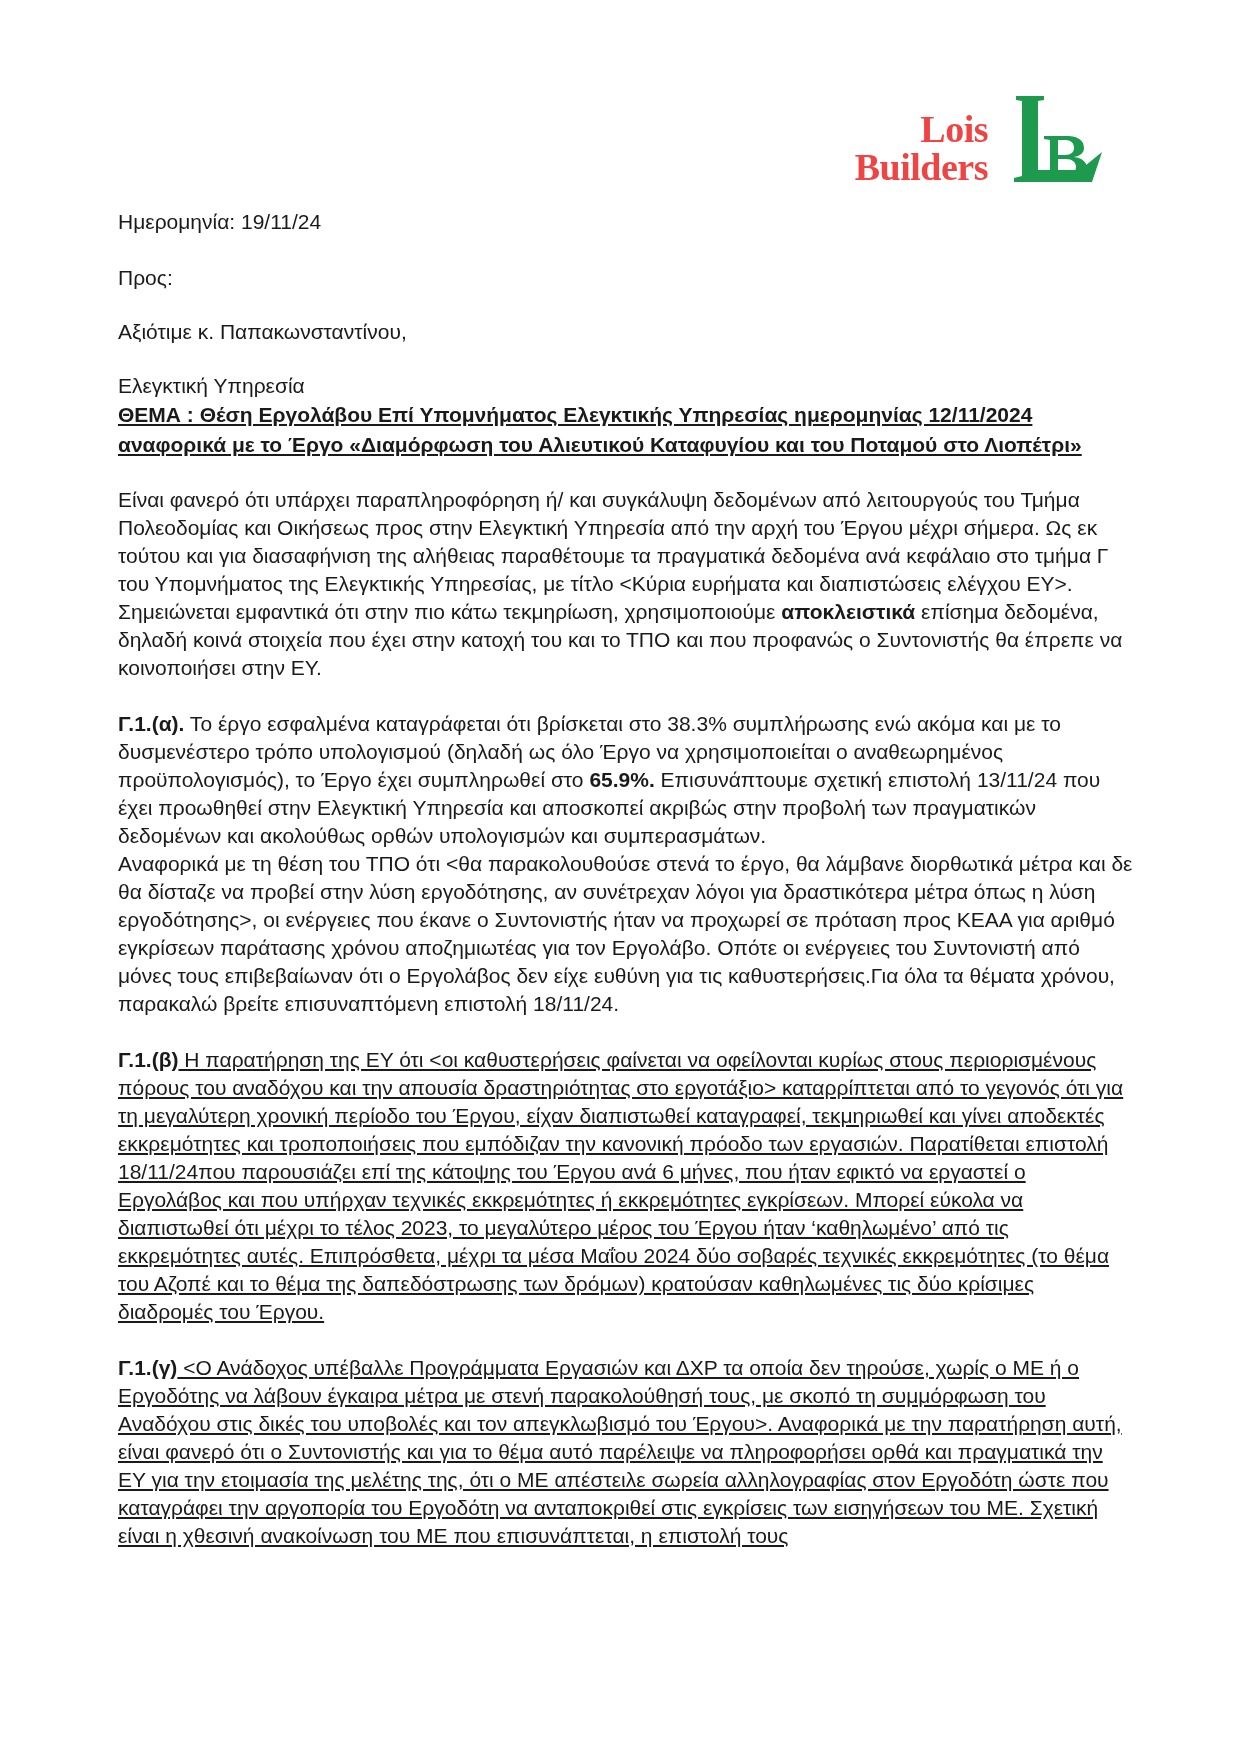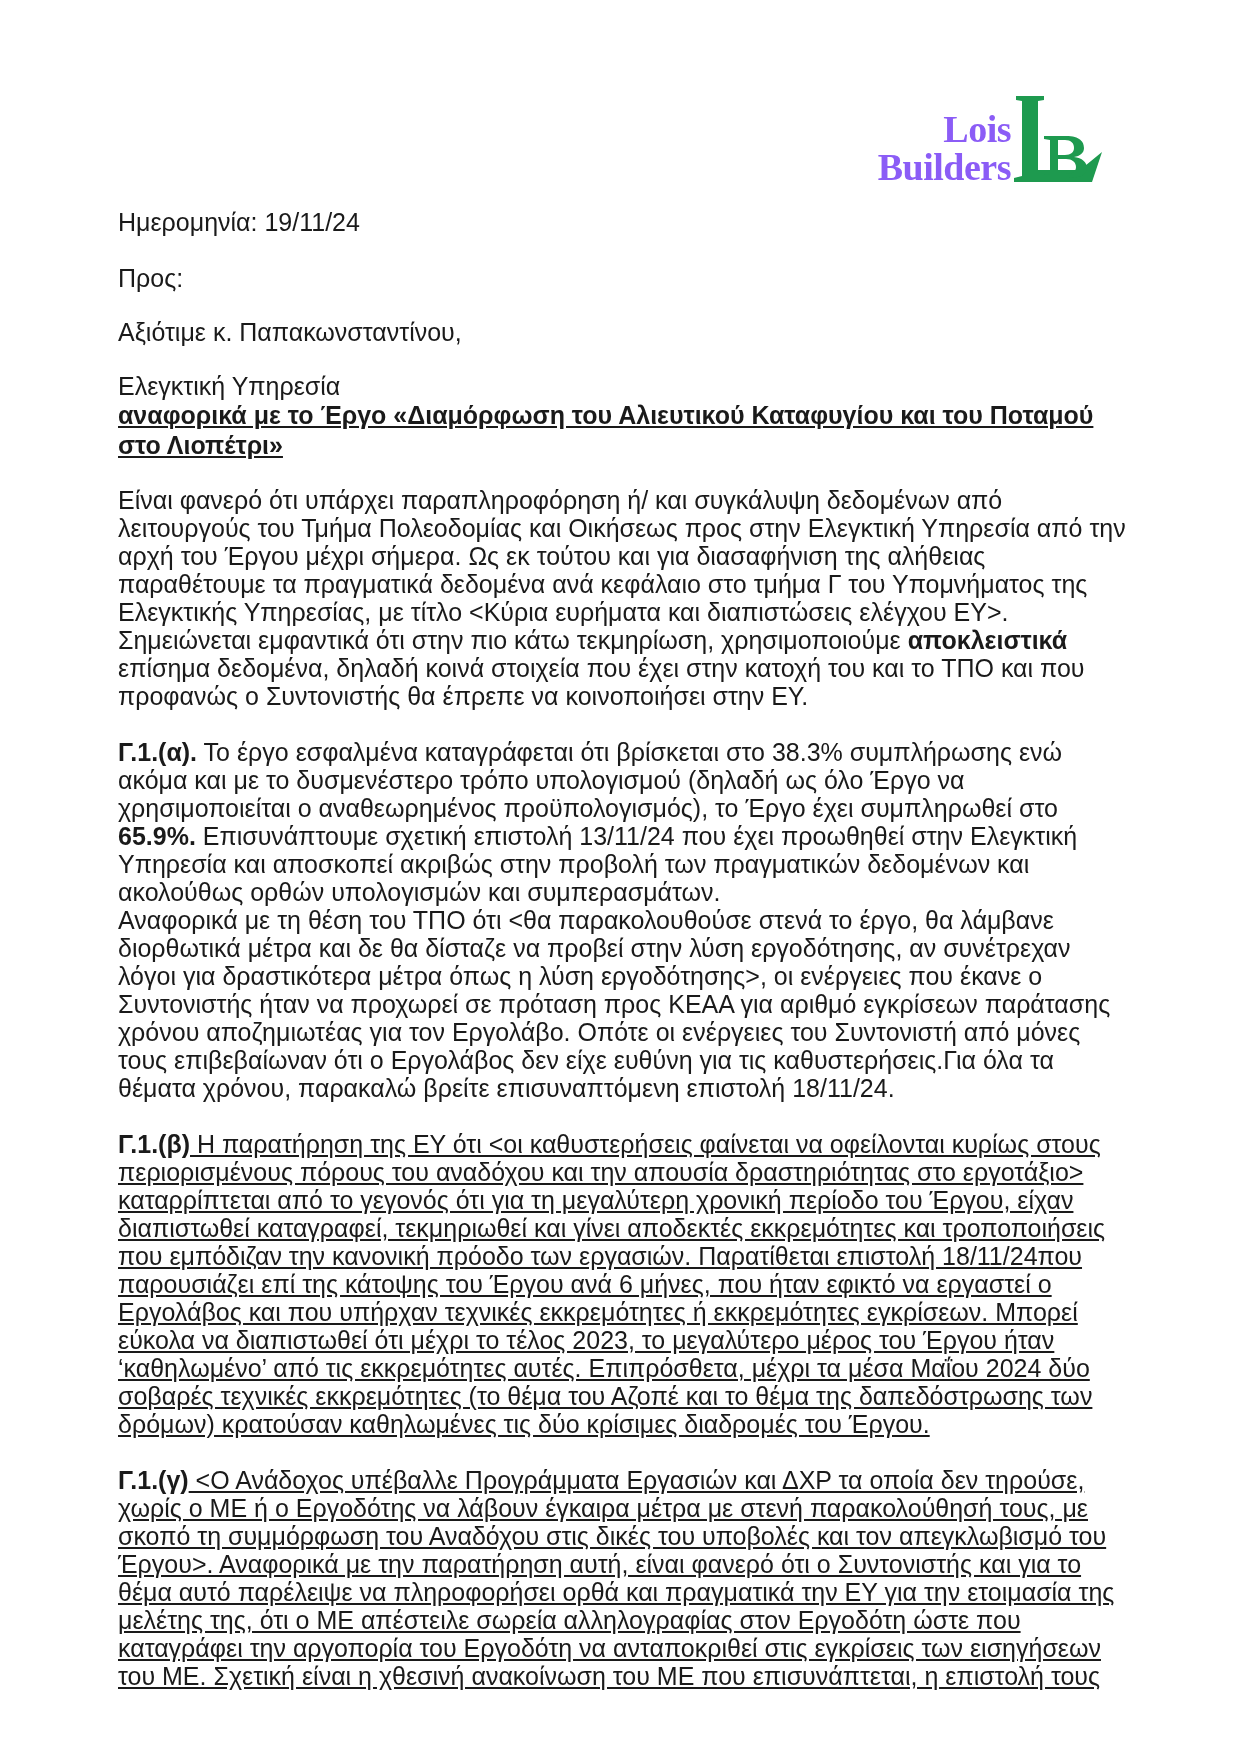--- a/index.html
+++ b/index.html
@@ -26,45 +26,45 @@
     
     .logo {
       position: absolute;
       left: 842px;
       top: 92px;
       width: 270px;
       height: 100px;
     }
     .logo-text {
       position: absolute;
-      right: 101px;
+      right: 124px;
       top: 18px;
       text-align: right;
       font-family: "Liberation Serif", "DejaVu Serif", serif;
       font-weight: bold;
-      color: #8b5cf6;
+      color: #ef4444;
       font-size: 38px;
       line-height: 38px;
       letter-spacing: -0.5px;
     }
     .logo-text span { display: block; }
     .logo-mark {
       position: absolute;
       left: 168px;
       top: 0;
       width: 100px;
       height: 96px;
     }
 
     .content {
       position: absolute;
       left: 118px;
       top: 208px;
       width: 1015px;
-      font-size: 25px;
+      font-size: 21px;
       line-height: 28px;
     }
     .line-block { margin: 0; }
     .date { margin-bottom: 28px; }
     .to-label, .to-name { font-weight: normal; }
     .salutation { margin-top: 26px; margin-bottom: 26px; }
     .subject {
       font-weight: bold;
       text-decoration: underline;
       margin-bottom: 26px;
@@ -95,20 +95,21 @@
 
   <div class="content">
     <p class="line-block date">Ημερομηνία: 19/11/24</p>
 
     <p class="line-block to-label">Προς:</p>
     <p class="line-block salutation">Αξιότιμε κ. Παπακωνσταντίνου,</p>
 
     <p class="line-block to-name">Ελεγκτική Υπηρεσία</p>
 
     <div class="subject">
+      <div>ΘΕΜΑ : Θέση Εργολάβου Επί Υπομνήματος Ελεγκτικής Υπηρεσίας ημερομηνίας 12/11/2024</div>
       <div>αναφορικά με το Έργο «Διαμόρφωση του Αλιευτικού Καταφυγίου και του Ποταμού στο Λιοπέτρι»</div>
     </div>
 
     <p class="line-block para"><span>Είναι φανερό ότι υπάρχει παραπληροφόρηση ή/ και συγκάλυψη δεδομένων από λειτουργούς του Τμήμα Πολεοδομίας και Οικήσεως προς στην Ελεγκτική Υπηρεσία από την αρχή του Έργου μέχρι σήμερα. Ως εκ τούτου και για διασαφήνιση της αλήθειας παραθέτουμε τα πραγματικά δεδομένα ανά κεφάλαιο στο τμήμα Γ του Υπομνήματος της Ελεγκτικής Υπηρεσίας, με τίτλο &lt;Κύρια ευρήματα και διαπιστώσεις ελέγχου ΕΥ&gt;. Σημειώνεται εμφαντικά ότι στην πιο κάτω τεκμηρίωση, χρησιμοποιούμε </span><span class="bu">αποκλειστικά</span><span> επίσημα δεδομένα, δηλαδή κοινά στοιχεία που έχει στην κατοχή του και το ΤΠΟ και που προφανώς ο Συντονιστής θα έπρεπε να κοινοποιήσει στην ΕΥ.</span></p>
 
     <p class="line-block"><span class="sec-label">Γ.1.(α).</span><span> Το έργο εσφαλμένα καταγράφεται ότι βρίσκεται στο 38.3% συμπλήρωσης ενώ ακόμα και με το δυσμενέστερο τρόπο υπολογισμού (δηλαδή ως όλο Έργο να χρησιμοποιείται ο αναθεωρημένος προϋπολογισμός), το Έργο έχει συμπληρωθεί στο </span><span class="bu">65.9%.</span><span> Επισυνάπτουμε σχετική επιστολή 13/11/24  που έχει προωθηθεί στην Ελεγκτική Υπηρεσία και αποσκοπεί ακριβώς στην προβολή των πραγματικών δεδομένων και ακολούθως ορθών υπολογισμών και συμπερασμάτων.</span></p>
     <p class="line-block para">Αναφορικά με τη θέση του ΤΠΟ ότι &lt;θα παρακολουθούσε στενά το έργο, θα λάμβανε διορθωτικά μέτρα και δε θα δίσταζε να προβεί στην λύση εργοδότησης, αν συνέτρεχαν λόγοι για δραστικότερα μέτρα όπως η λύση εργοδότησης&gt;, οι ενέργειες που έκανε ο Συντονιστής ήταν να προχωρεί σε πρόταση προς ΚΕΑΑ για αριθμό εγκρίσεων παράτασης χρόνου αποζημιωτέας για τον Εργολάβο. Οπότε οι ενέργειες του Συντονιστή από μόνες τους επιβεβαίωναν ότι ο Εργολάβος δεν είχε ευθύνη για τις καθυστερήσεις.Για όλα τα θέματα χρόνου, παρακαλώ βρείτε επισυναπτόμενη επιστολή 18/11/24.</p>
 
     <p class="line-block para"><span class="sec-label">Γ.1.(β)</span><span class="u"> Η παρατήρηση της ΕΥ ότι &lt;οι καθυστερήσεις φαίνεται να οφείλονται κυρίως στους περιορισμένους πόρους του αναδόχου και την απουσία δραστηριότητας στο εργοτάξιο&gt; καταρρίπτεται από το γεγονός ότι για τη μεγαλύτερη χρονική περίοδο του Έργου, είχαν διαπιστωθεί καταγραφεί, τεκμηριωθεί και γίνει αποδεκτές εκκρεμότητες και τροποποιήσεις που εμπόδιζαν την κανονική πρόοδο των εργασιών. Παρατίθεται επιστολή 18/11/24που παρουσιάζει επί της κάτοψης του Έργου ανά 6 μήνες, που ήταν εφικτό να εργαστεί ο Εργολάβος και που υπήρχαν τεχνικές εκκρεμότητες ή εκκρεμότητες εγκρίσεων. Μπορεί εύκολα να διαπιστωθεί ότι μέχρι το τέλος 2023, το μεγαλύτερο μέρος του Έργου ήταν ‘καθηλωμένο’ από τις εκκρεμότητες αυτές. Επιπρόσθετα, μέχρι τα μέσα Μαΐου 2024 δύο σοβαρές τεχνικές εκκρεμότητες (το θέμα του Αζοπέ και το θέμα της δαπεδόστρωσης των δρόμων) κρατούσαν καθηλωμένες τις δύο κρίσιμες διαδρομές του Έργου.</span></p>
 

